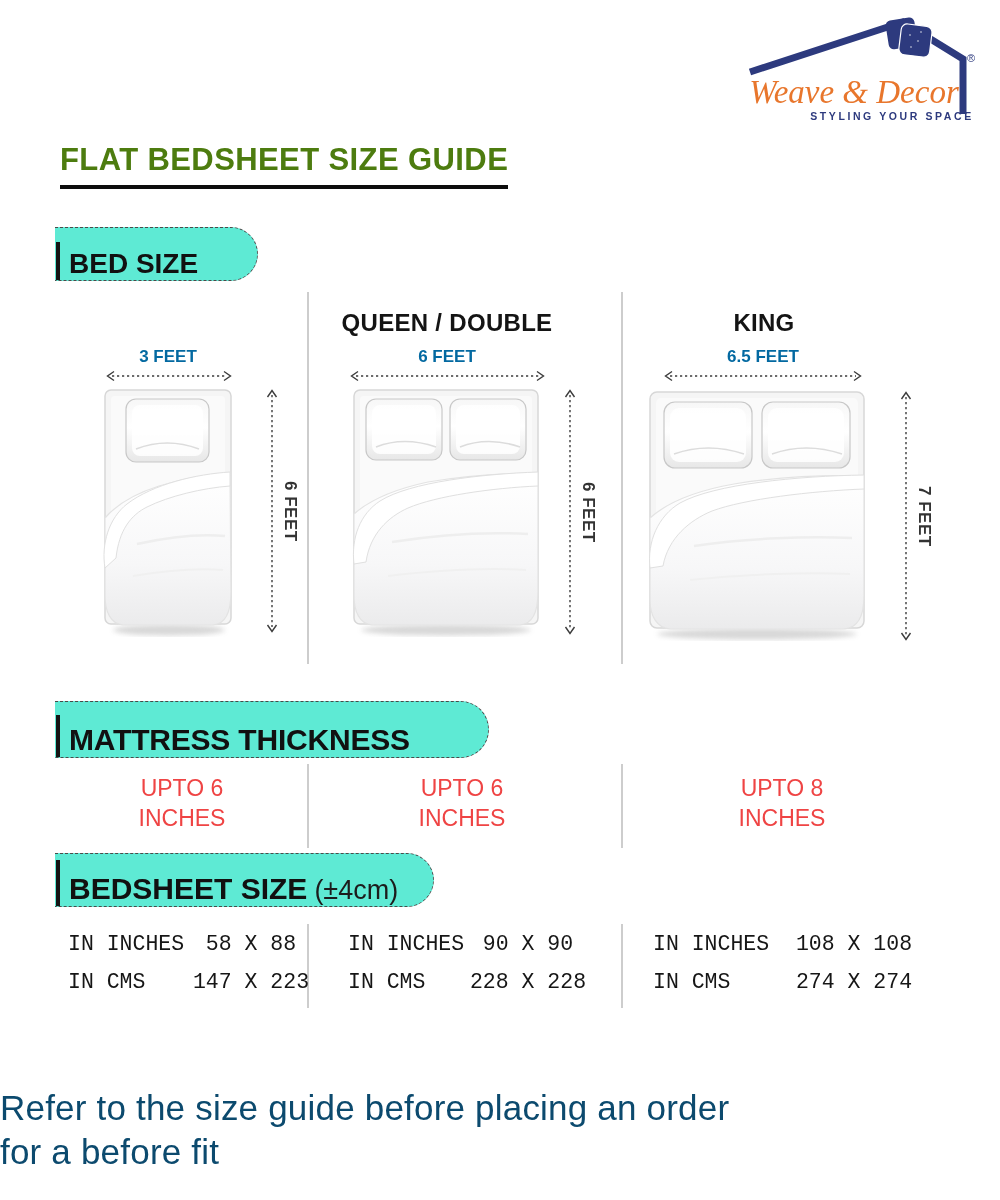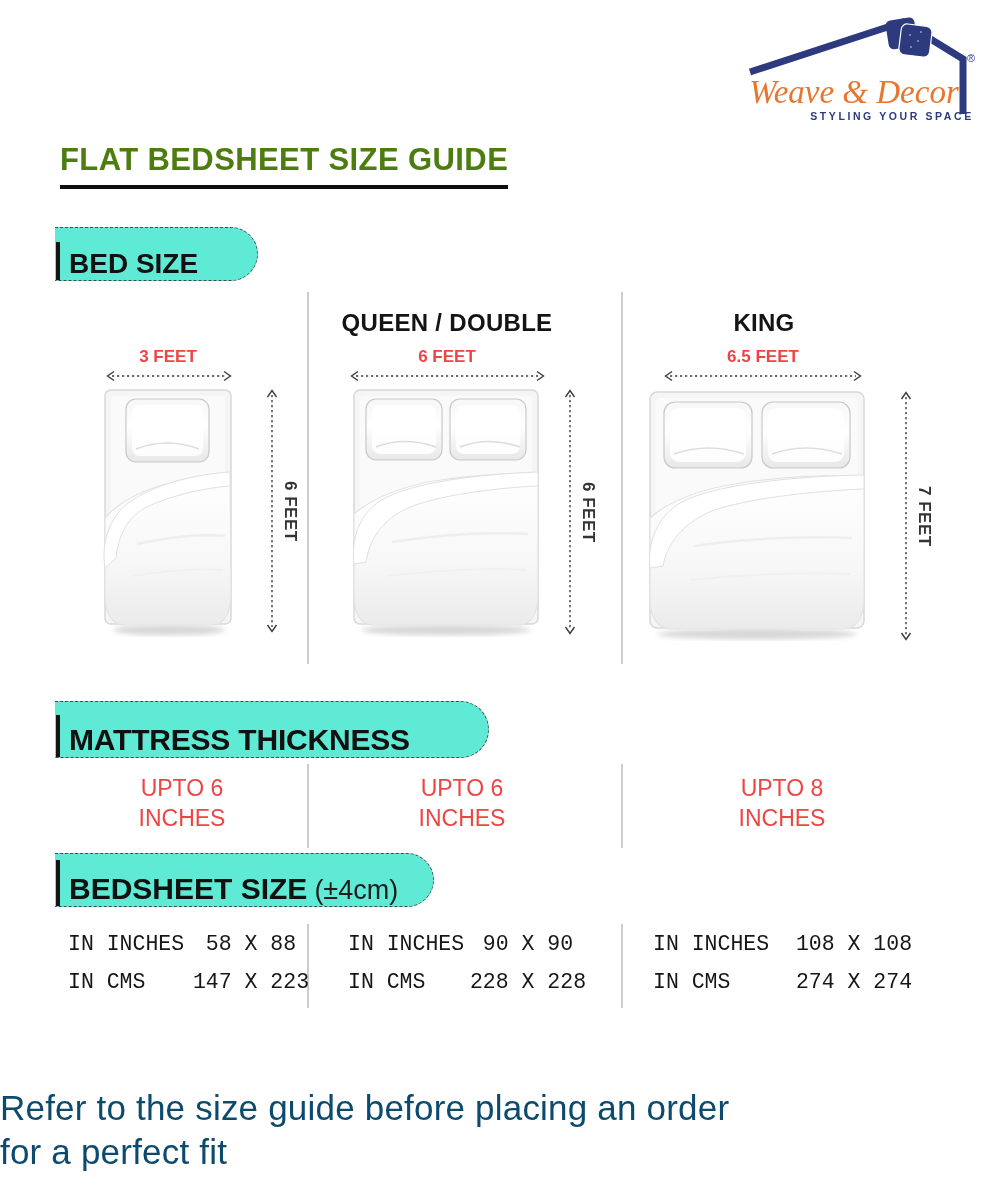--- a/index.html
+++ b/index.html
@@ -35,21 +35,21 @@
   .pill-mattress .bar { height:42px; }
   .pill-sheet { left:55px; top:853px; width:379px; height:54px; border-radius:0 33px 33px 0; }
   .pill-sheet .pill-label { font-size:30px; }
   .pill-sheet .tolerance { font-size:27px; font-weight:normal; margin-left:7px; color:#1c1c1c; white-space:nowrap; }
   .pill-sheet .bar { height:46px; }
 
   
   .col-head { position:absolute; top:309px; width:300px; text-align:center;
     font-size:24px; font-weight:bold; letter-spacing:.3px; color:#141414; white-space:nowrap; }
   .feet-label { position:absolute; top:347px; width:300px; text-align:center;
-    font-size:17px; font-weight:bold; color:#ef4444; white-space:nowrap; }
+    font-size:17px; font-weight:bold; color:#0369a1; white-space:nowrap; }
   .h-arrow { position:absolute; top:370px; height:12px; }
   .bed { position:absolute; }
   .v-arrow { position:absolute; width:12px; }
   .v-label {
     position:absolute; writing-mode:vertical-rl; text-orientation:mixed;
     display:flex; align-items:center; justify-content:center;
     font-size:17px; font-weight:bold; color:#333; letter-spacing:.5px; white-space:nowrap;
   }
 
   
@@ -307,16 +307,16 @@
       <span class="val">108 X 108</span>
     </div>
     <div class="size-row">
       <span class="lbl">IN CMS</span>
       <span class="val">274 X 274</span>
     </div>
   </div>
 
   <div class="footer">
     <div>Refer to the size guide before placing an order</div>
-    <div>for a perfect fit</div>
+    <div>for a before fit</div>
   </div>
 
 </div>
 
 </body></html>

